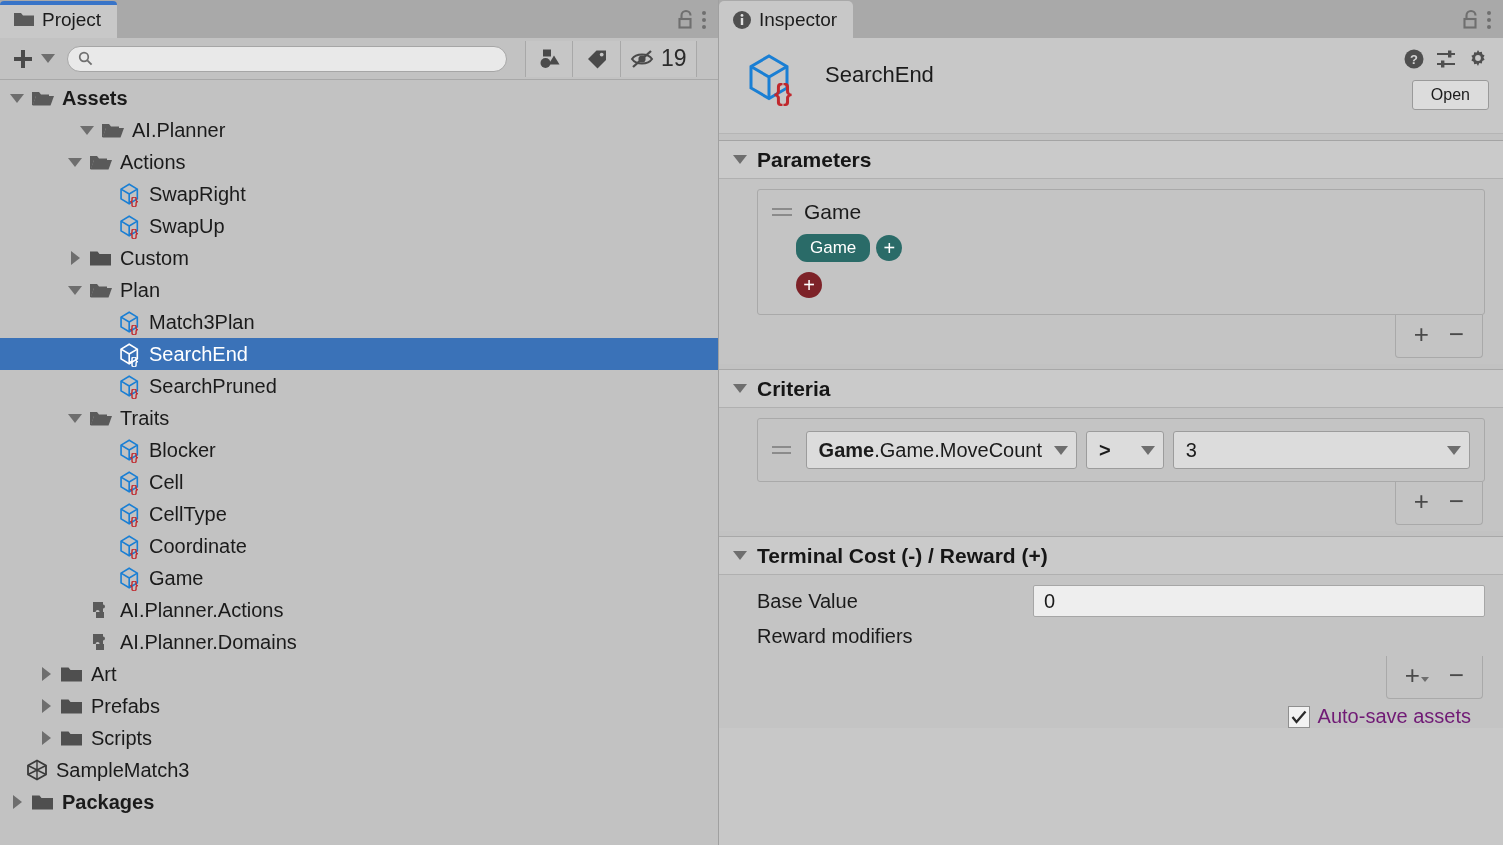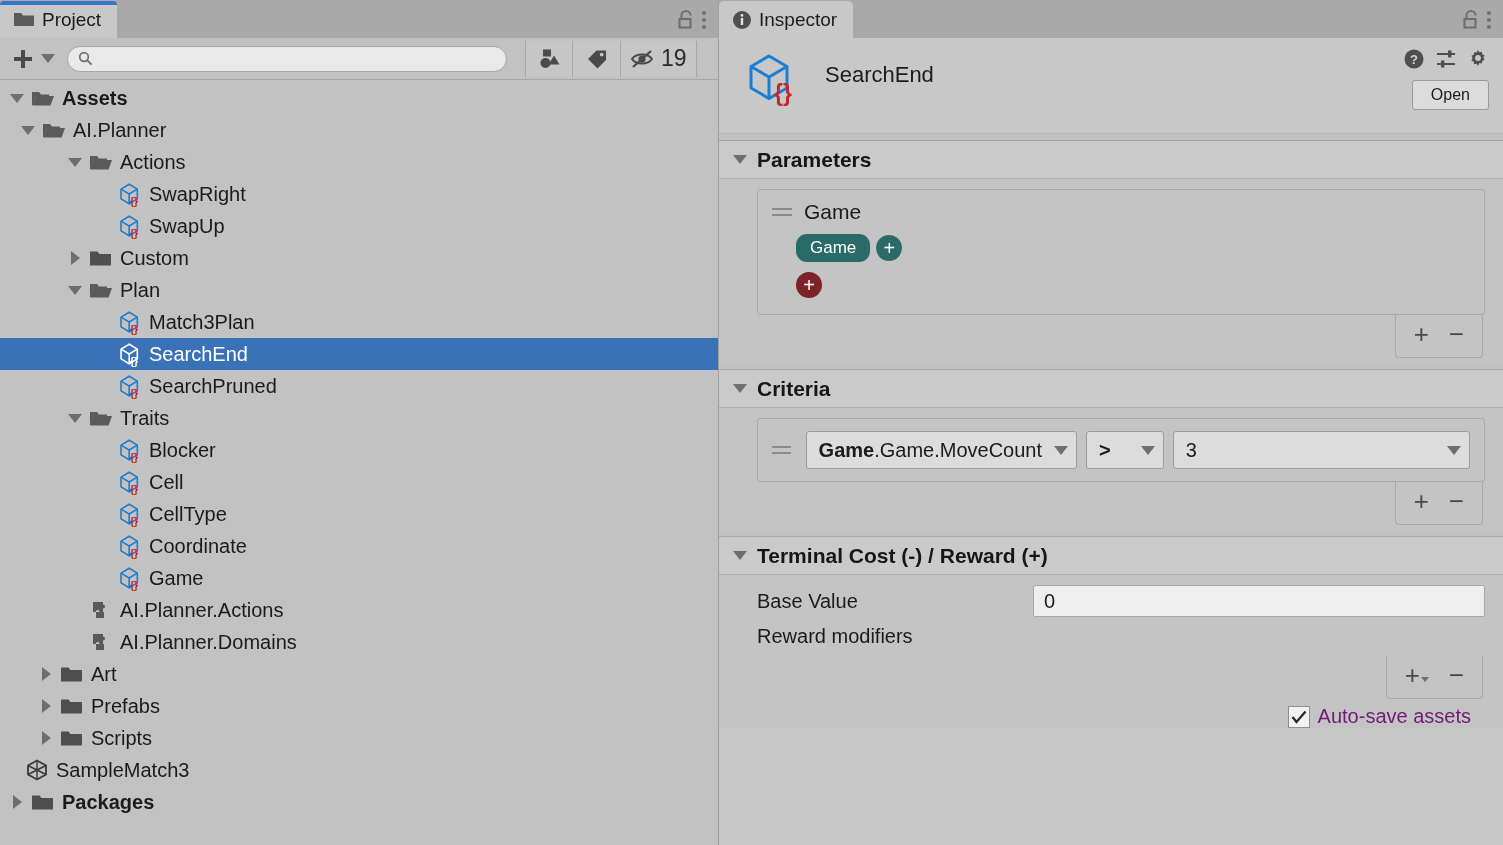--- a/index.html
+++ b/index.html
@@ -242,21 +242,21 @@
             <span class="tri tri-down"></span>
           </span>
           <span class="ico">
             <svg width="24" height="19" viewBox="0 0 24 19">
               <path d="M1 3h7l2 2.4h8V7H5L2 16H1z" fill="#5a5a5a"></path>
               <path d="M5 7h18l-3.5 9.5H1.5z" fill="#5a5a5a"></path>
             </svg>
           </span>
           <span class="lbl">Assets</span>
         </div>
-        <div class="row" style="padding-left: 17px;">
+        <div class="row" style="padding-left: 36px; margin-left: 40px;">
           <span class="tw">
             <span class="tri tri-down"></span>
           </span>
           <span class="ico">
             <svg width="24" height="19" viewBox="0 0 24 19">
               <path d="M1 3h7l2 2.4h8V7H5L2 16H1z" fill="#5a5a5a"></path>
               <path d="M5 7h18l-3.5 9.5H1.5z" fill="#5a5a5a"></path>
             </svg>
           </span>
           <span class="lbl">AI.Planner</span>

